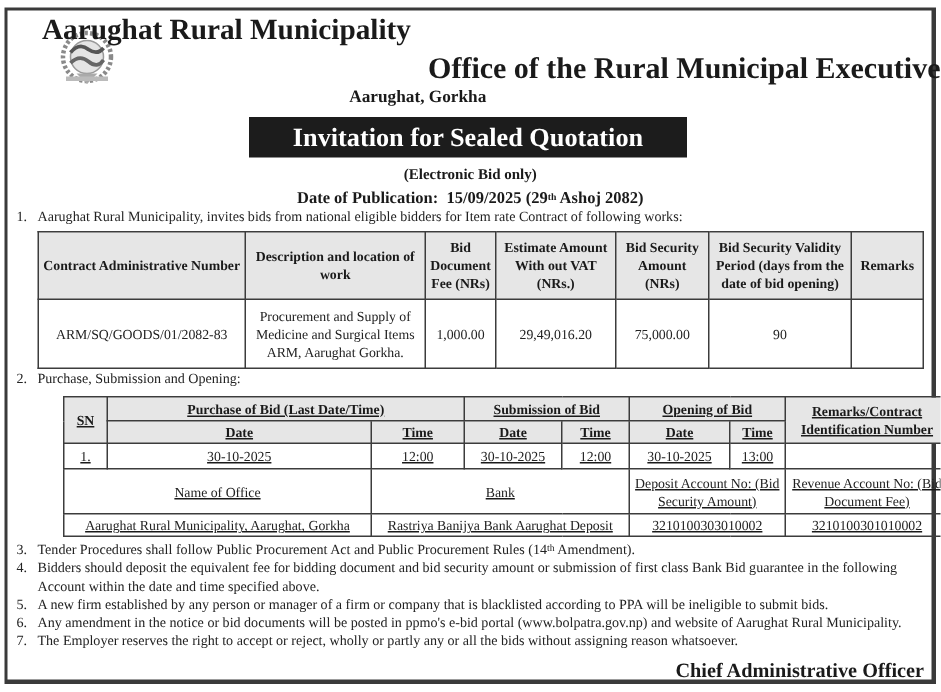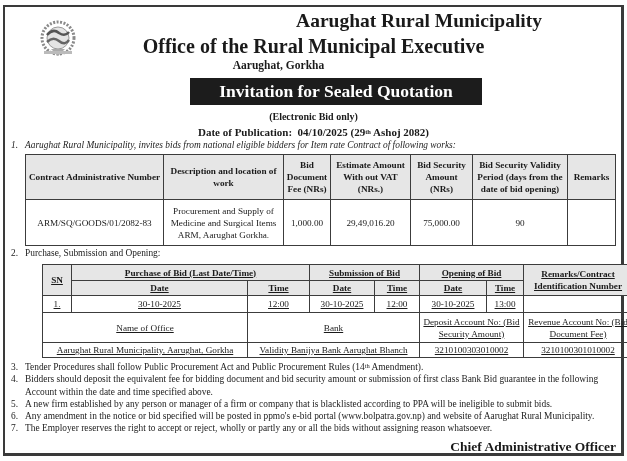--- a/index.html
+++ b/index.html
@@ -6,31 +6,31 @@
   html, body { width: 627px; height: 461px; background: #ffffff; overflow: hidden; }
   body { font-family: "Liberation Serif", "DejaVu Serif", serif; color: #1a1a1a; position: relative; }
 
   .frame {
     position: absolute; left: 3px; top: 5px; width: 621px; height: 451px;
     border: 2px solid #3a3a3a; border-right-width: 3px; border-bottom-width: 3px;
   }
 
   .emblem { position: absolute; left: 38px; top: 18px; width: 40px; height: 42px; }
 
-  .h1 { position: absolute; left: 0; width: 542px; text-align: right; top: 10px;
+  .h1 { position: absolute; left: 0; width: 542px; text-align: left; top: 10px;
         font-size: 19.5px; font-weight: bold; line-height: 22px; padding-left: 28px; }
-  .h2 { position: absolute; left: 0; width: 627px; text-align: center; top: 34px;
+  .h2 { position: absolute; left: 0; width: 627px; text-align: right; top: 34px;
         font-size: 20px; font-weight: bold; line-height: 24px; }
   .h3 { position: absolute; left: 0; width: 557px; text-align: center; top: 58px;
         font-size: 11.5px; font-weight: bold; line-height: 14px; }
 
   .banner {
     position: absolute; left: 166px; top: 78px; width: 292px; height: 27px;
     background: #1c1c1c; color: #ffffff; text-align: center;
-    font-size: 17.5px; font-weight: bold; line-height: 27px; margin-left: 24px;
+    font-size: 17.5px; font-weight: bold; line-height: 27px;
   }
   .sub1 { position: absolute; left: 0; width: 627px; text-align: center; top: 109px;
           font-size: 10px; font-weight: bold; line-height: 16px; }
   .sub2 { position: absolute; left: 0; width: 627px; text-align: center; top: 126px;
           font-size: 11px; font-weight: bold; line-height: 13px; }
   sup { font-size: 6.5px; vertical-align: top; position: relative; top: -1px; }
 
   .para { position: absolute; left: 11px; font-size: 9.4px; line-height: 12px; color: #222; white-space: nowrap; }
   .para .num { display: inline-block; width: 14px; }
 
@@ -66,25 +66,25 @@
 </div>
 
 <div class="h1">Aarughat Rural Municipality</div>
 <div class="h2">Office of the Rural Municipal Executive</div>
 <div class="h3">Aarughat, Gorkha</div>
 
 <div class="banner">Invitation for Sealed Quotation</div>
 <div class="sub1">(Electronic Bid only)</div>
 <div class="sub2">
   <span>Date of Publication:</span>&nbsp;
-  <span>04/10/2025</span>
+  <span>15/09/2025</span>
   <span><span>(29</span><sup>th</sup><span> Ashoj 2082)</span></span>
 </div>
 
-<div class="para" style="top:139px;font-style:italic;">
+<div class="para" style="top:139px;">
   <span class="num">1.</span><span>Aarughat Rural Municipality, invites bids from national eligible bidders for Item rate Contract of following works:</span>
 </div>
 
 <table class="t1">
   <colgroup>
     <col style="width:138px">
       <col style="width:120px">
       <col style="width:47px">
       <col style="width:80px">
       <col style="width:62px">
@@ -155,21 +155,21 @@
     <td></td>
   </tr>
   <tr style="height:30px;">
     <td colspan="2">Name of Office</td>
     <td colspan="3">Bank</td>
     <td colspan="2">Deposit Account No: (Bid Security Amount)</td>
     <td>Revenue Account No: (Bid Document Fee)</td>
   </tr>
   <tr style="height:15px;">
     <td colspan="2">Aarughat Rural Municipality, Aarughat, Gorkha</td>
-    <td colspan="3">Validity Banijya Bank Aarughat Bhanch</td>
+    <td colspan="3">Rastriya Banijya Bank Aarughat Deposit</td>
     <td colspan="2">3210100303010002</td>
     <td>3210100301010002</td>
   </tr>
 </tbody>
   </table>
 
 <div class="notes">
   <div class="note">
     <span class="num">3.</span>
     <span class="txt"><span>Tender Procedures shall follow Public Procurement Act and Public Procurement Rules (14</span><sup>th</sup><span> Amendment).</span></span>
@@ -177,21 +177,21 @@
   <div class="note">
     <span class="num">4.</span>
     <span class="txt">Bidders should deposit the equivalent fee for bidding document and bid security amount or submission of first class Bank Bid guarantee in the following Account within the date and time specified above.</span>
   </div>
   <div class="note">
     <span class="num">5.</span>
     <span class="txt">A new firm established by any person or manager of a firm or company that is blacklisted according to PPA will be ineligible to submit bids.</span>
   </div>
   <div class="note">
     <span class="num">6.</span>
-    <span class="txt">Any amendment in the notice or bid specified will be posted in ppmo's e-bid portal (www.bolpatra.gov.np) and website of  Aarughat Rural Municipality.</span>
+    <span class="txt">Any amendment in the notice or bid documents will be posted in ppmo's e-bid portal (www.bolpatra.gov.np) and website of  Aarughat Rural Municipality.</span>
   </div>
   <div class="note">
     <span class="num">7.</span>
     <span class="txt">The Employer reserves the right to accept or reject, wholly or partly any or all the bids without assigning reason whatsoever.</span>
   </div>
 </div>
 
 <div class="signature">Chief Administrative Officer</div>
 
 </body></html>

